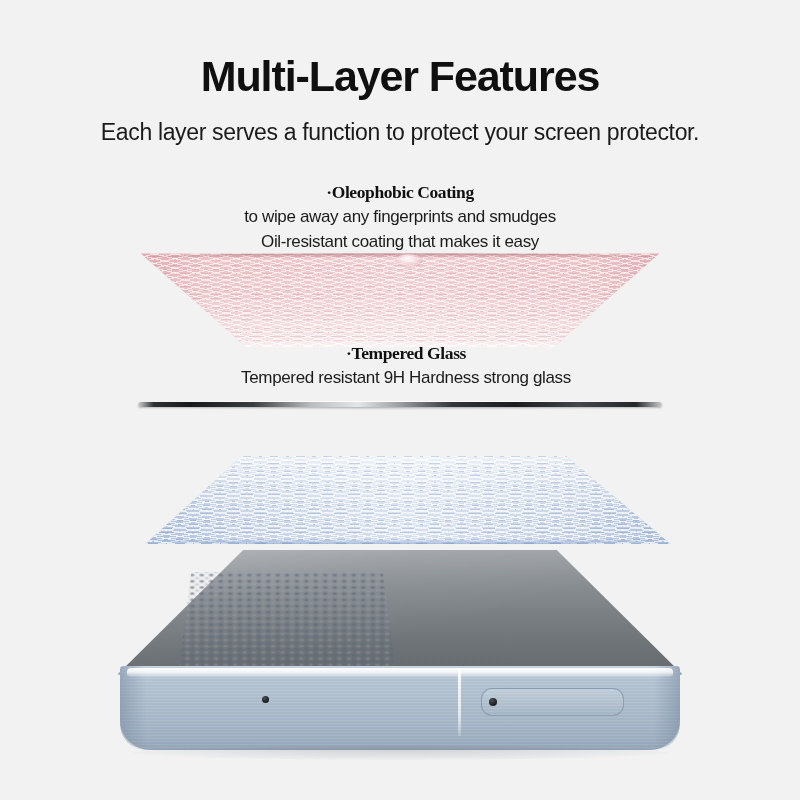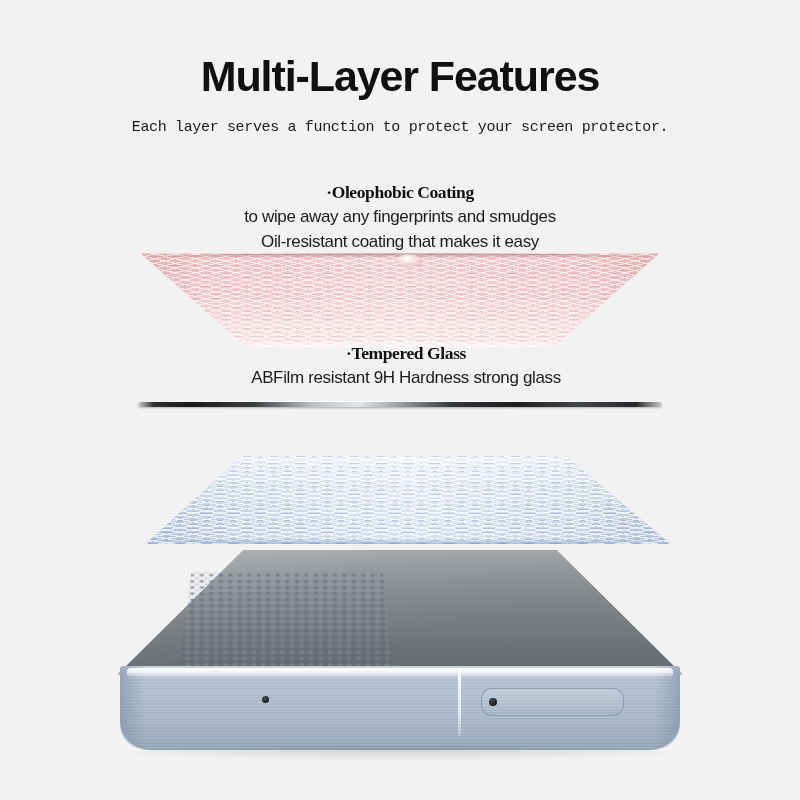--- a/index.html
+++ b/index.html
@@ -31,25 +31,24 @@
     font-weight: 700;
     letter-spacing: -1.1px;
     color: #101010;
   }
   .subtitle {
     position: absolute;
     top: 119px;
     left: 0;
     width: 800px;
     text-align: center;
-    font-size: 15px;
+    font-size: 23px;
     font-weight: 400;
     letter-spacing: -0.35px;
     color: #1b1b1b;
-    font-family: Liberation Mono, monospace;
   }
 
   
   .caption { position: absolute; width: 800px; left: 0; text-align: center; }
   .cap-title {
     font-size: 17.5px;
     font-weight: 700;
     color: #101010;
     letter-spacing: -0.4px;
     line-height: 1.42;
@@ -336,21 +335,21 @@
     <div class="pink-base"></div>
     <div class="pink-mesh"></div>
     <div class="pink-toprim"></div>
     <div class="pink-camhole"></div>
   </div>
 
   <div class="caption" id="cap-tempered">
     <div class="cap-title">
       <span>·</span><span>Tempered Glass</span>
     </div>
-    <div class="cap-line">ABFilm resistant 9H Hardness strong glass</div>
+    <div class="cap-line">Tempered resistant 9H Hardness strong glass</div>
   </div>
 
   <div id="layer-tempered">
     <div class="glass-sheet"></div>
     <div class="glass-topline"></div>
     <div class="glass-under"></div>
   </div>
 
   <div class="caption" id="cap-abfilm">
     <div class="cap-title">

